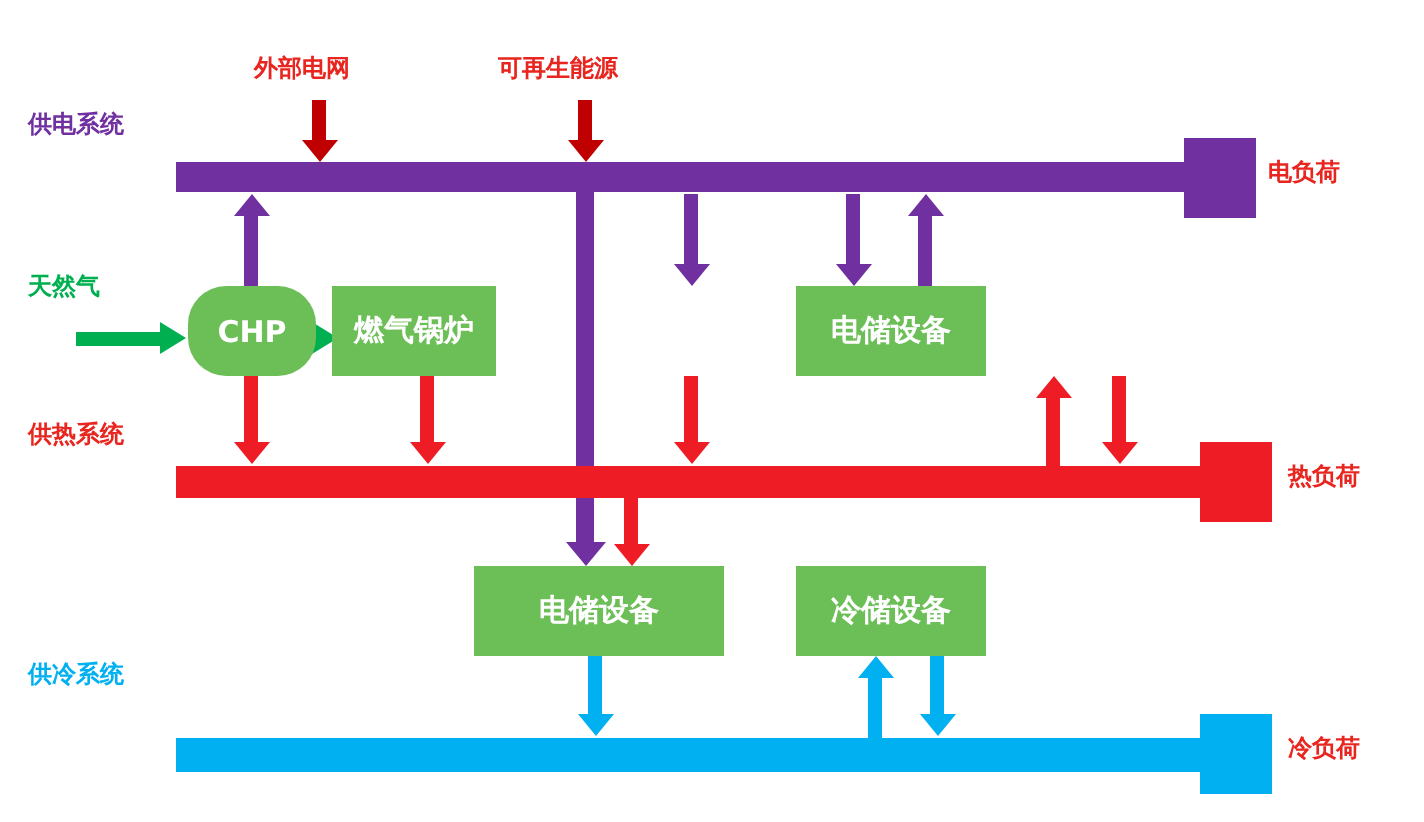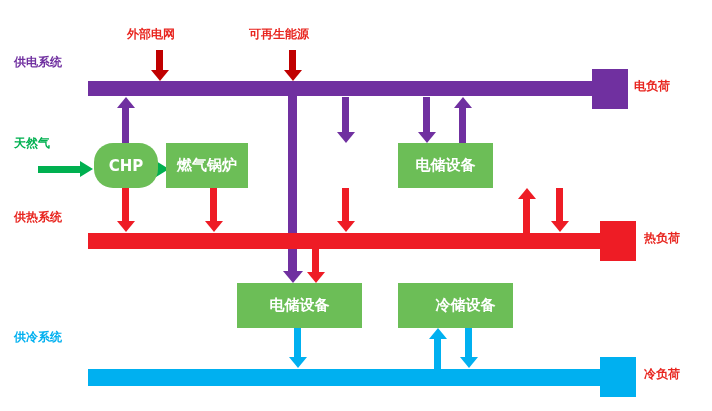--- a/index.html
+++ b/index.html
@@ -91,21 +91,21 @@
 
   <div class="lbl" style="left:14px; top:211px; color:#E8251F;">供热系统</div>
   <div class="seg bg-red z3" style="left:88px; top:233px; width:512px; height:16px;"></div>
   <div class="tri tri-right-bus bd-red z3" style="left:600px; top:221px;"></div>
   <div class="lbl" style="left:644px; top:232px; color:#E8251F;">热负荷</div>
 
   <div class="seg bg-red" style="left:312px; top:249px; width:7px; height:24px;"></div>
   <div class="tri tri-down bd-red" style="left:307px; top:272px;"></div>
 
   <div class="box" style="left:237px; top:283px; width:125px;">电储设备</div>
-  <div class="box" style="left:398px; top:283px; width:95px;padding-left:20px;">冷储设备</div>
+  <div class="box" style="left:398px; top:283px; width:95px;">冷储设备</div>
 
   <div class="seg bg-cyan" style="left:294px; top:328px; width:7px; height:30px;"></div>
   <div class="tri tri-down bd-cyan" style="left:289px; top:357px;"></div>
   <div class="tri tri-up bd-cyan" style="left:429px; top:328px;"></div>
   <div class="seg bg-cyan" style="left:434px; top:338px; width:7px; height:31px;"></div>
   <div class="seg bg-cyan" style="left:465px; top:328px; width:7px; height:30px;"></div>
   <div class="tri tri-down bd-cyan" style="left:460px; top:357px;"></div>
 
   <div class="lbl" style="left:14px; top:331px; color:#00B0F0;">供冷系统</div>
   <div class="seg bg-cyan" style="left:88px; top:369px; width:512px; height:17px;"></div>

